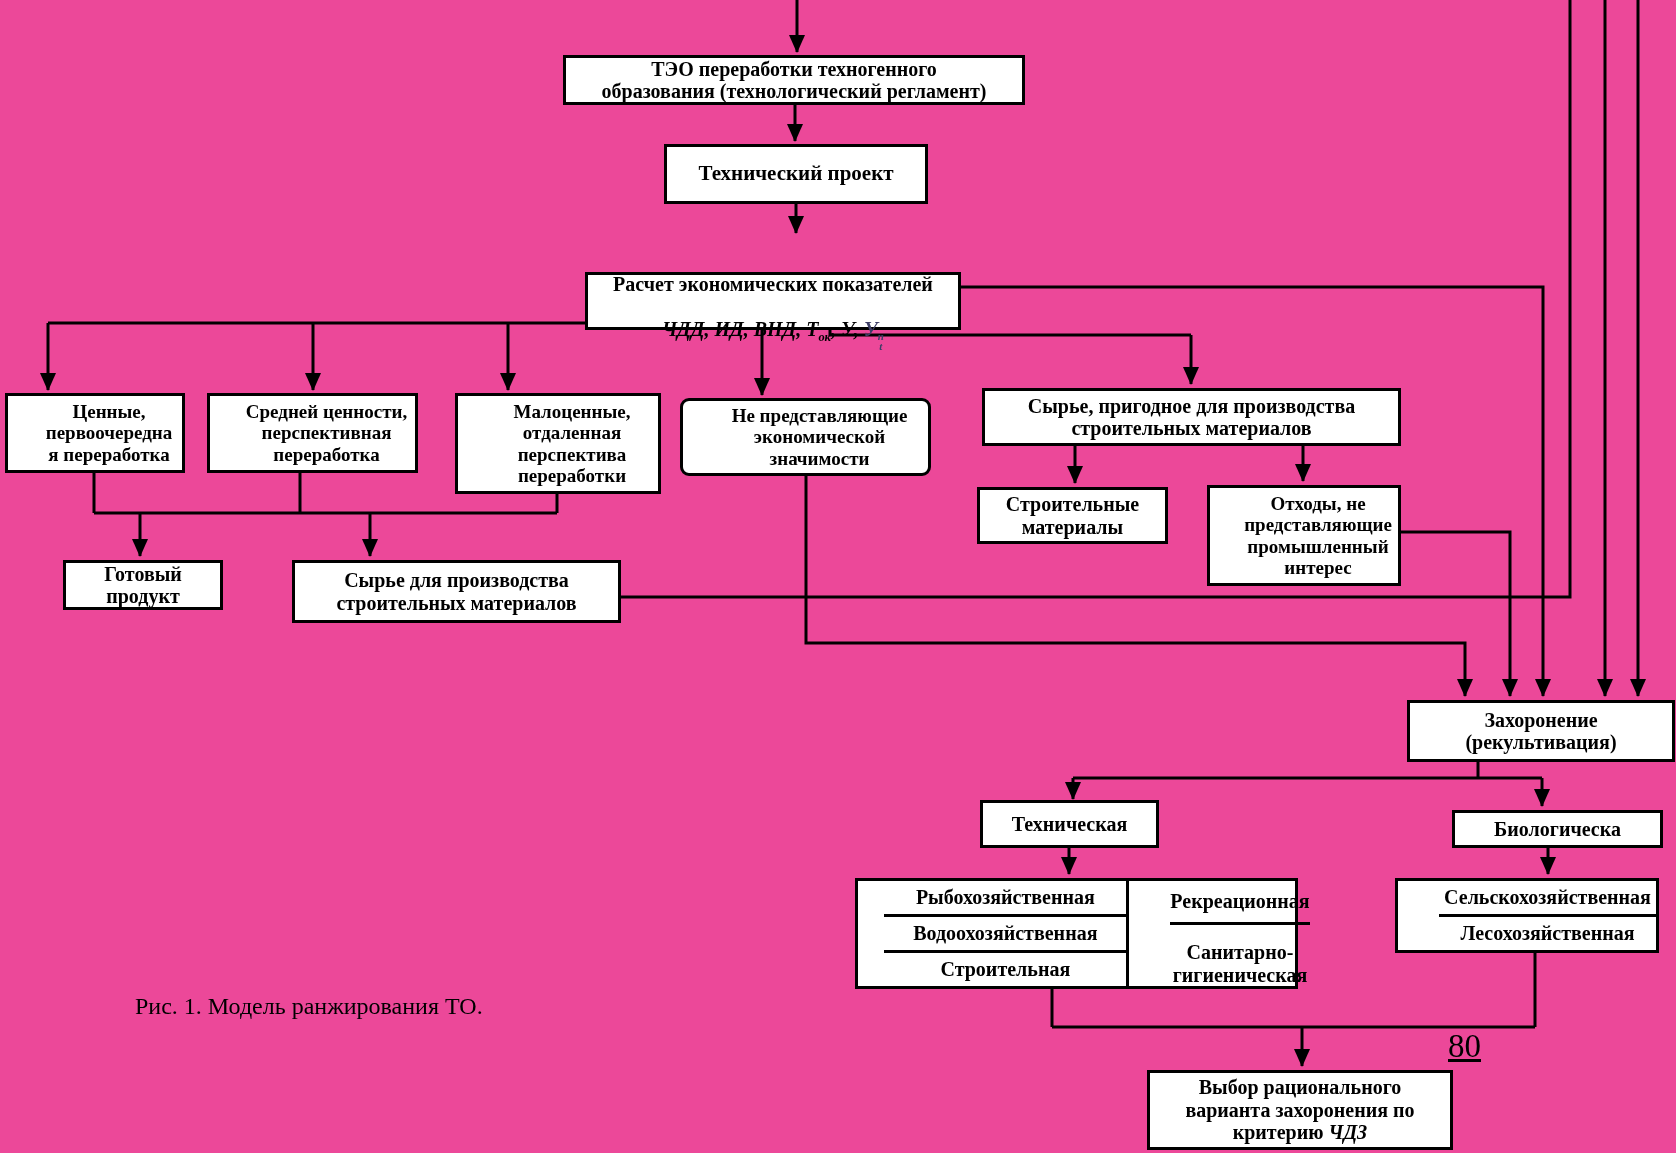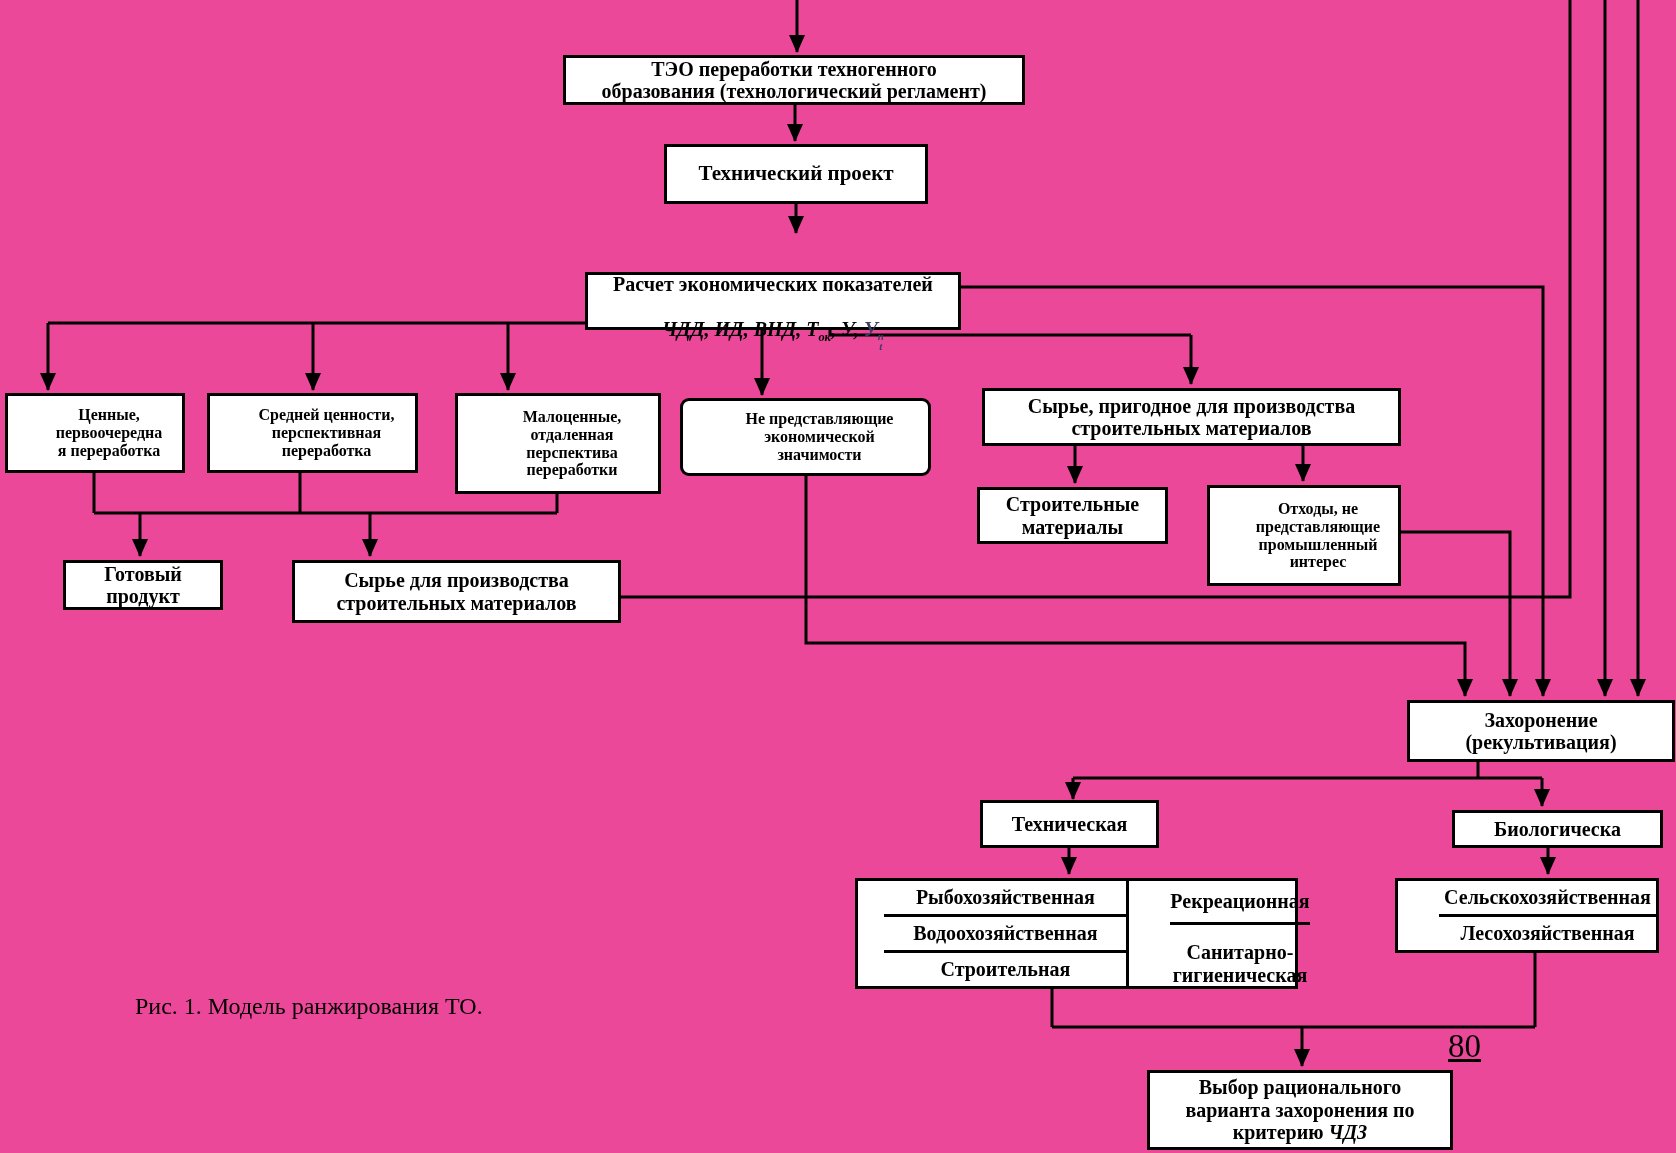--- a/index.html
+++ b/index.html
@@ -6,21 +6,21 @@
   .page{
     position:relative;width:1676px;height:1153px;background:#ec4899;overflow:hidden;
     font-family:"Liberation Serif","DejaVu Serif",serif;color:#000;
   }
   .wires{position:absolute;left:0;top:0;z-index:0;}
   .box{
     position:absolute;z-index:1;background:#fff;border:3px solid #000;box-sizing:border-box;
     display:flex;align-items:center;justify-content:center;text-align:center;
     font-weight:bold;line-height:1.12;white-space:pre-line;padding:2px 4px;
   }
-  .fs19{font-size:16px;padding-left:32px;} .fs20{font-size:20px;} .fs21{font-size:21px;}
+  .fs19{font-size:19px;padding-left:32px;} .fs20{font-size:20px;} .fs21{font-size:21px;}
   .formula{font-style:italic;}
   .formula sub{font-size:0.62em;}
   .u-acc{color:#3d3d66;}
   .supsub{display:inline-flex;flex-direction:column;font-size:0.55em;line-height:0.95;
           vertical-align:-0.35em;font-style:italic;color:#3d3d66;}
   .supsub sup,.supsub sub{font-size:1em;line-height:0.95;}
   .dtable{padding:0;align-items:stretch;}
   .tcol{display:flex;flex-direction:column;padding-left:41px;}
   .tcol-left{width:242px;flex:none;}
   .tcol-right{flex:1;border-left:3px solid #000;gap:16px;}

